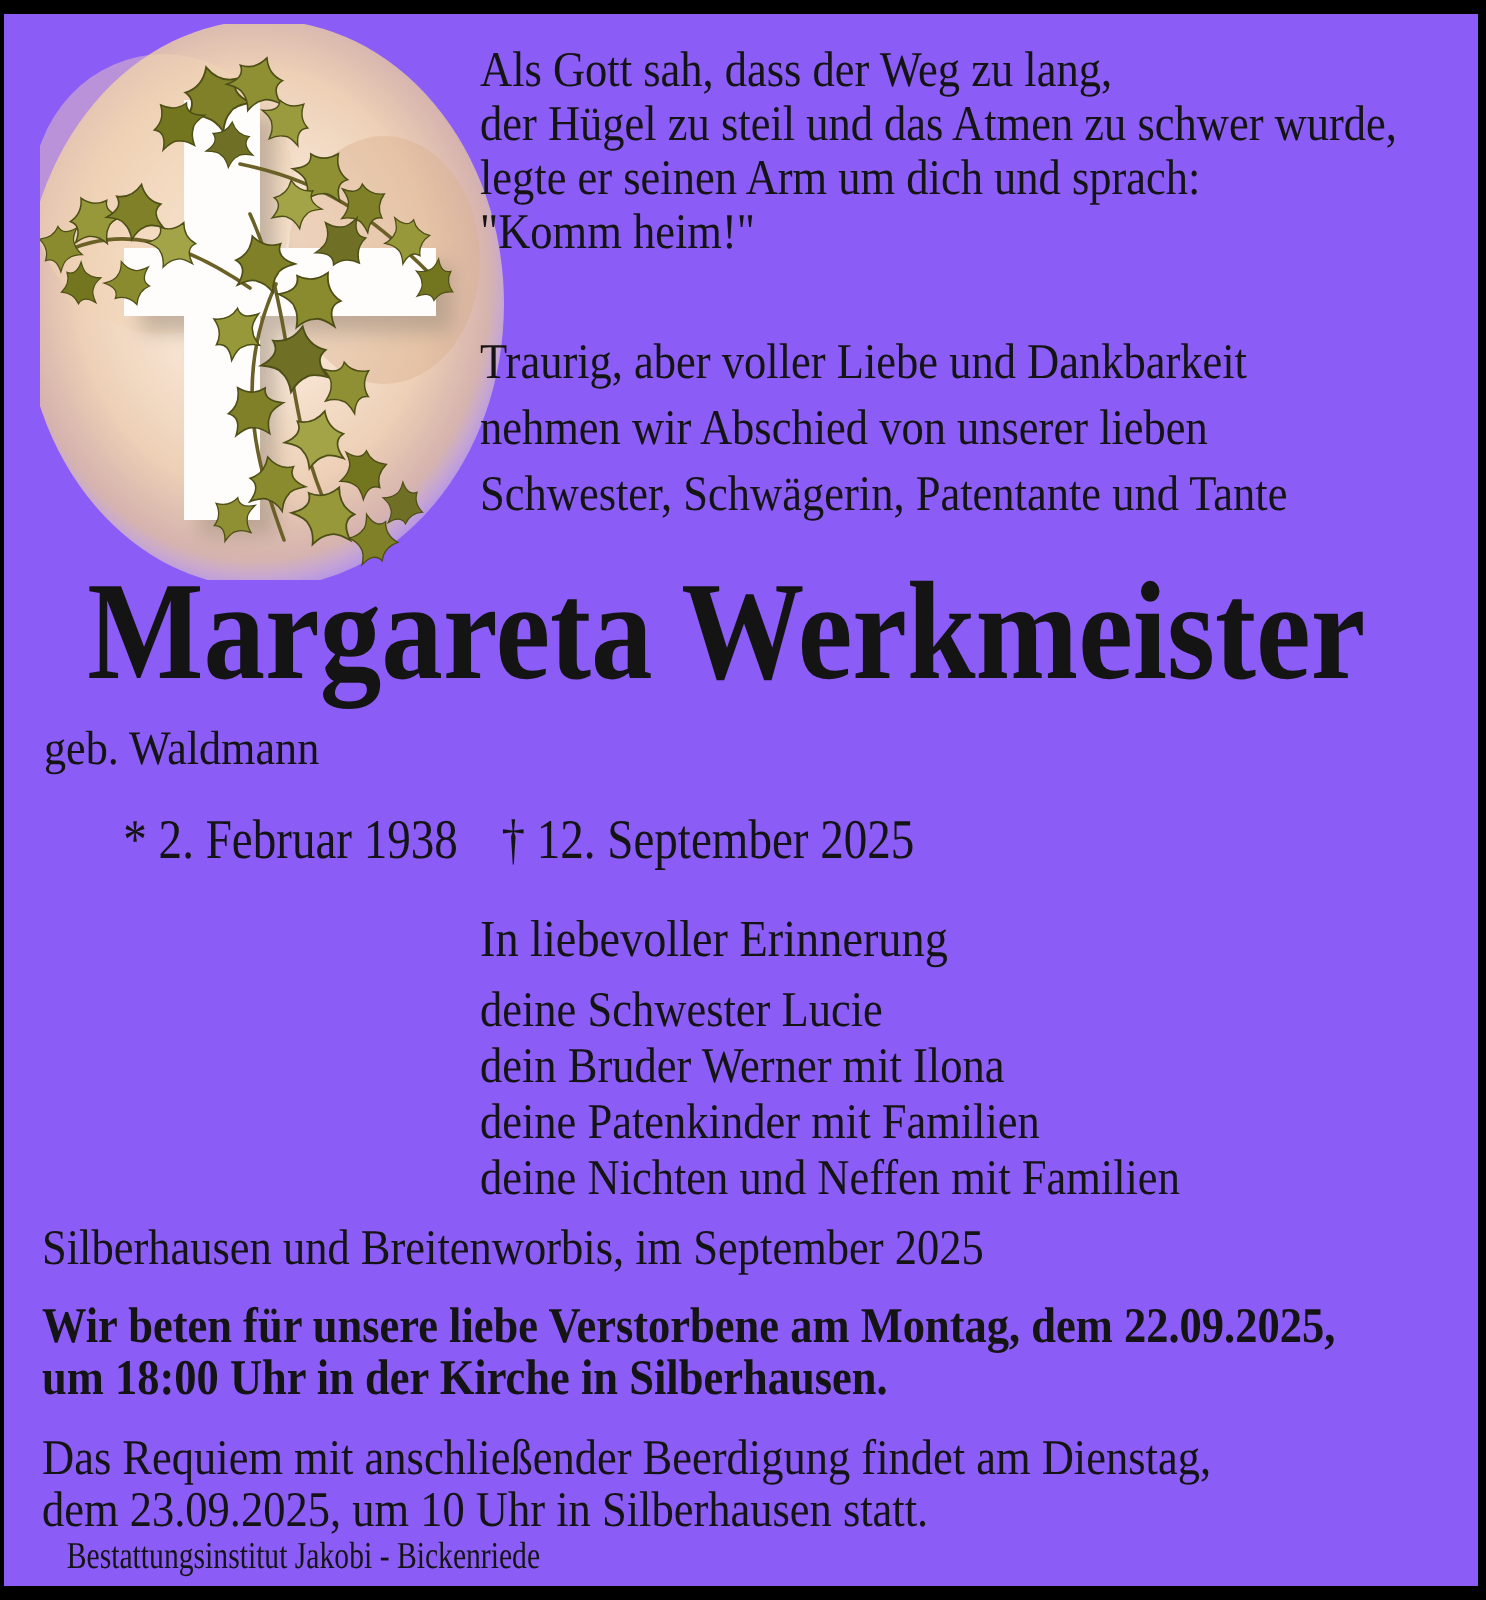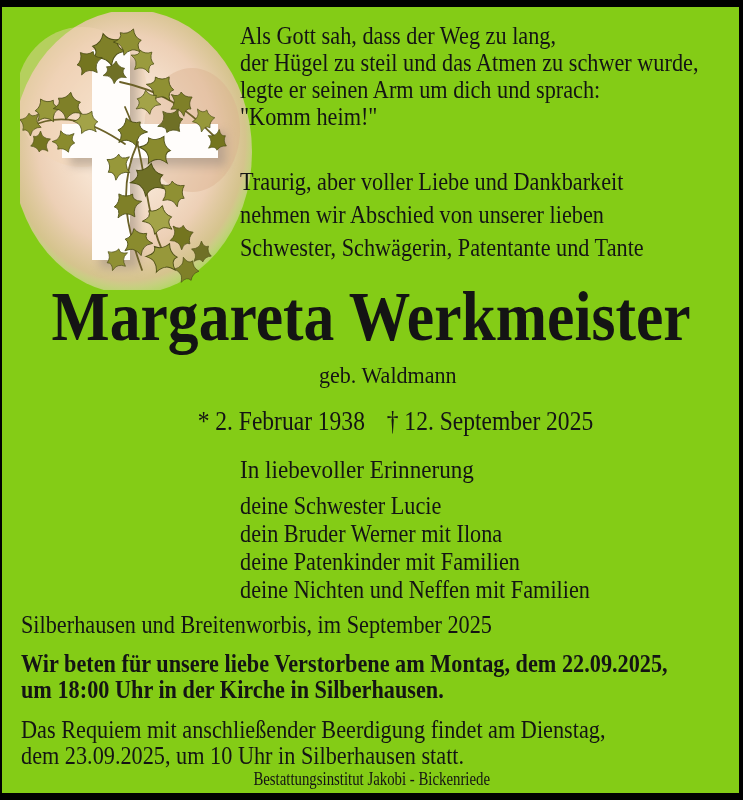--- a/index.html
+++ b/index.html
@@ -2,33 +2,33 @@
 <html><head>
 <meta charset="utf-8">
 <style>
   html,body { margin:0; padding:0; }
   body {
     width:743px; height:800px; background:#ffffff;
     font-family:"Liberation Serif","DejaVu Serif",serif;
     color:#141414;
     overflow:hidden;
   }
-  .page { position:relative; width:743px; height:800px; background:#84cc16; }
+  .page { position:relative; width:743px; height:800px; background:#8b5cf6; }
 
   
   .frame-top    { position:absolute; left:0; top:0;    width:743px; height:7px; background:#000; }
   .frame-bottom { position:absolute; left:0; top:793px; width:743px; height:7px; background:#000; }
   .frame-left   { position:absolute; left:0; top:0;    width:2px;  height:800px; background:#000; }
   .frame-right  { position:absolute; right:0; top:0;   width:4px;  height:800px; background:#000; }
 
   .abs { position:absolute; }
 
   
   .cx  { display:inline-block; white-space:nowrap; transform:scaleX(0.89); transform-origin:left center; }
-  .center-block { left:0; width:743px; text-align:center; }
+  .center-block { left:0; width:743px; }
   .center-block .cx { transform-origin:center center; }
 
   .poem       { left:240px; top:22px;  font-size:25px; line-height:27px; }
   .farewell   { left:240px; top:165px; font-size:25px; line-height:33px; }
 
   .name       { top:281px; font-size:70px; line-height:72px; font-weight:bold; }
   .name .cx   { transform:scaleX(0.88); }
 
   .maiden     { top:362px; font-size:24px; line-height:26px;padding-left:16px; }
   .maiden .cx { transform:scaleX(0.92); }

